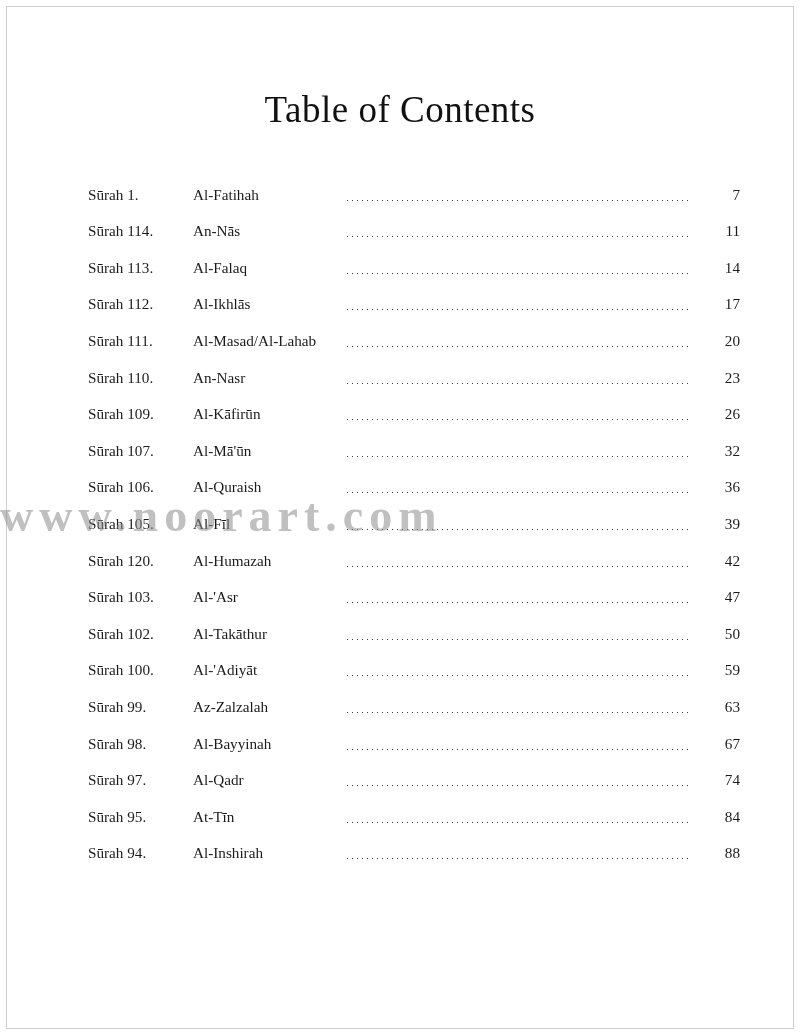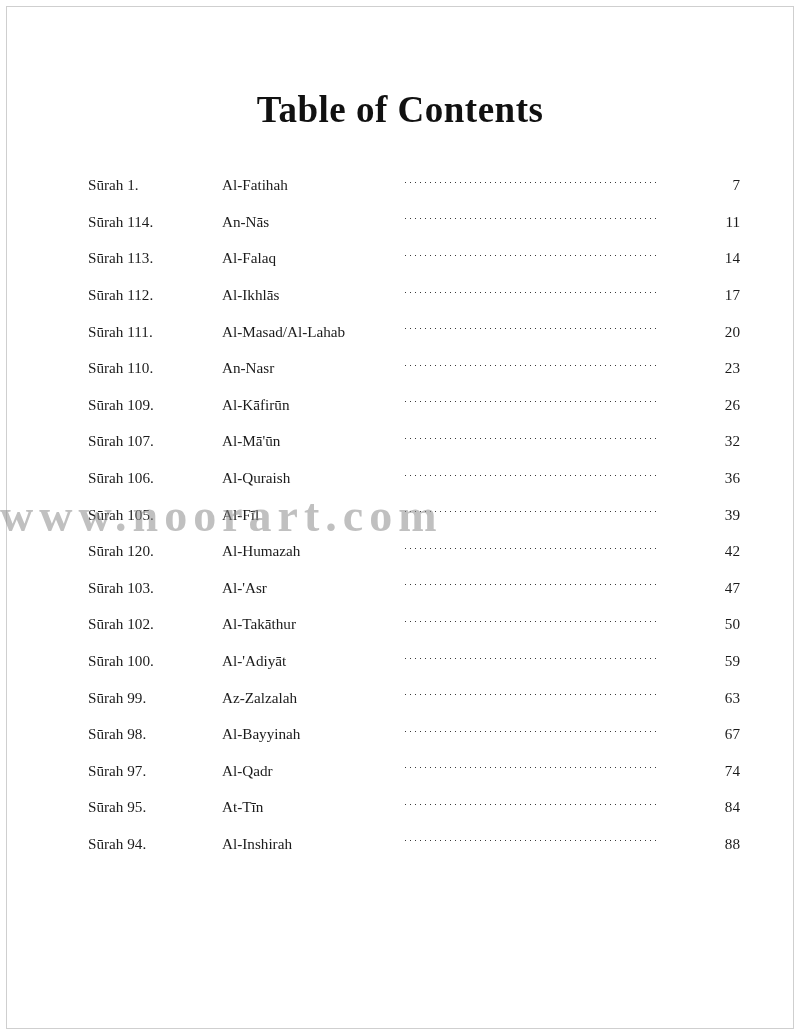--- a/index.html
+++ b/index.html
@@ -31,43 +31,42 @@
     bottom: 6px;
     border: 1px solid #cfcfcf;
     pointer-events: none;
   }
 
   .toc-title {
     text-align: center;
     font-family: "Liberation Serif", serif;
     font-size: 37px;
     letter-spacing: 0.5px;
-    font-weight: 700;
+    font-weight: 400;
     margin: 0;
     padding-top: 88px;
     color: #111;
   }
 
   .toc-list {
     margin: 0;
     padding: 0;
     list-style: none;
     position: relative;
     top: 36px;
   }
 
   .toc-row {
     display: flex;
-    align-items: center;
+    align-items: flex-end;
     height: 36.6px;
     padding-left: 88px;
     padding-right: 60px;
     font-size: 15.2px;
     color: #1b1b1b;
-    gap: 29px;
   }
 
   .toc-surah {
     width: 105px;
     flex: 0 0 105px;
     white-space: nowrap;
   }
 
   .toc-name {
     width: 152px;

